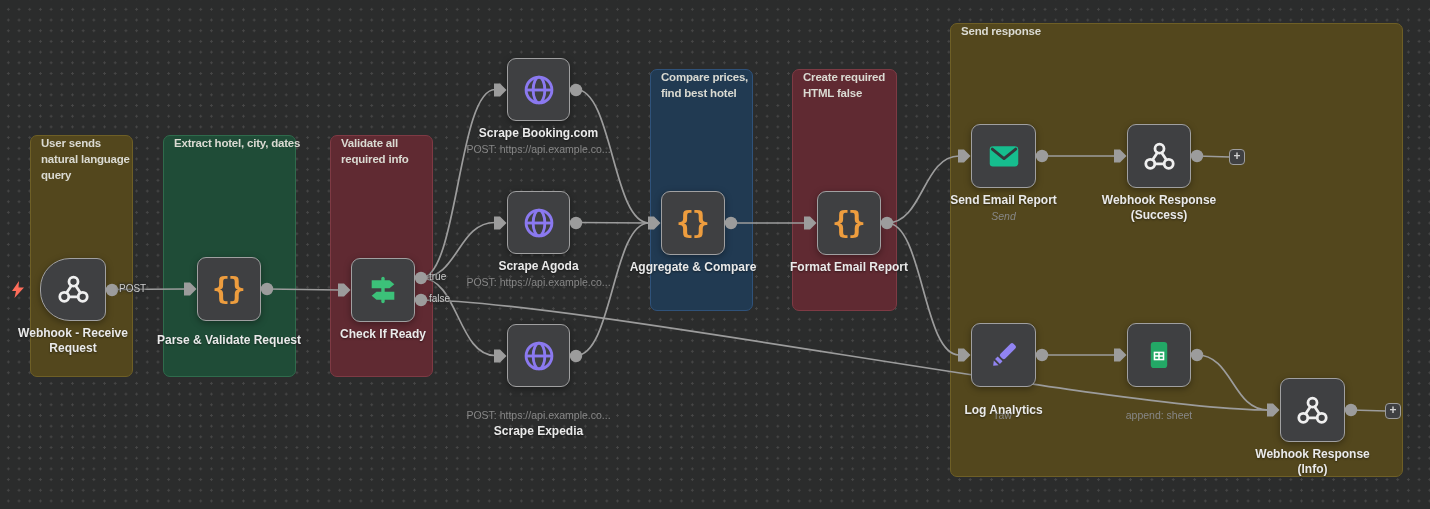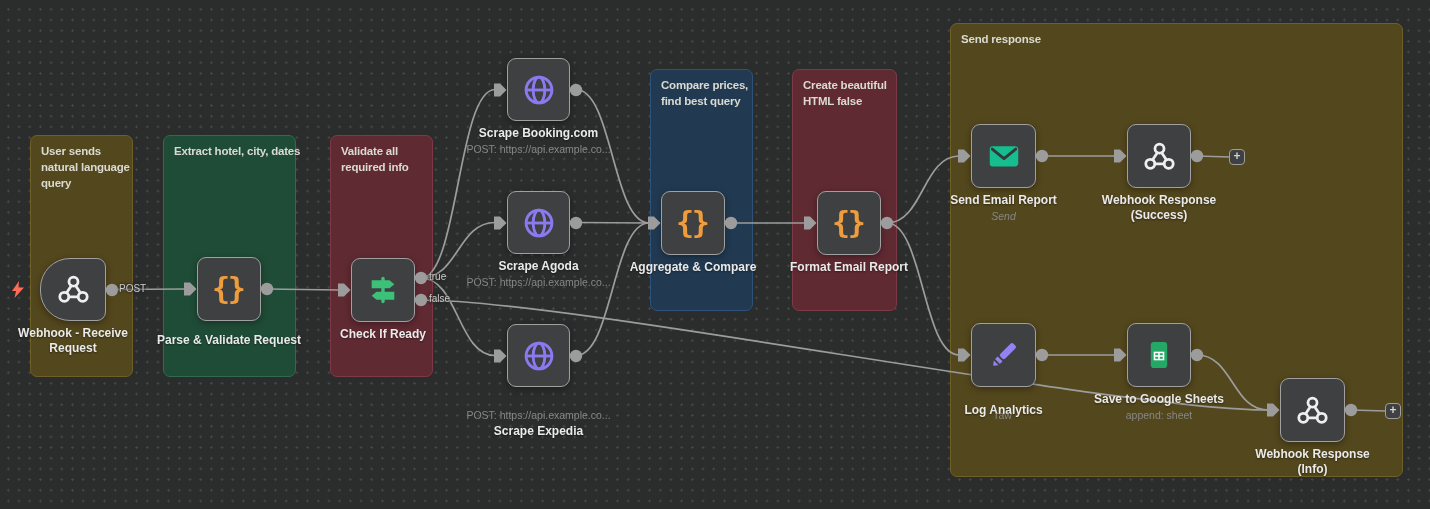--- a/index.html
+++ b/index.html
@@ -8,21 +8,21 @@
     background-color:var(--bg,#2b2c2c);
     background-image:radial-gradient(var(--dot,#464646) 1px, transparent 1.3px);
     background-size:10.7px 10.7px;background-position:3px 4px;
     font-family:"Liberation Sans","DejaVu Sans",sans-serif;
   }
   .layer{position:absolute;inset:0;}
   #edge-layer{z-index:2;pointer-events:none;}
   #note-layer{z-index:1;}
   #node-layer{z-index:3;}
   #overlay-layer{z-index:4;pointer-events:none;}
-  .note{position:absolute;border-radius:7px;border:1px solid;padding:8px 10px;box-sizing:border-box;}
+  .note{position:absolute;border-radius:7px;border:1px solid;padding:0 10px;box-sizing:border-box;}
   .note-line{font-size:11.5px;font-weight:600;line-height:1.38;color:#dadad2;white-space:nowrap;letter-spacing:-0.2px;}
   .node-body{
     position:absolute;background:var(--node-bg,#3f4042);
     border:1.4px solid var(--node-border,#a0a0a1);border-radius:9px;
     display:flex;align-items:center;justify-content:center;box-sizing:border-box;
     box-shadow:0 2px 7px rgba(0,0,0,0.35);
   }
   .node-body.trigger{border-radius:30px 9px 9px 30px;}
   .node-icon{display:flex;align-items:center;justify-content:center;}
   .node-title{position:absolute;width:200px;text-align:center;}
@@ -48,24 +48,24 @@
       </div>
       <div class="note" style="left: 163px; top: 135px; width: 133px; height: 242px; background: rgb(31, 76, 55); border-color: rgb(47, 107, 76);">
         <div class="note-line">Extract hotel, city, dates</div>
       </div>
       <div class="note" style="left: 330px; top: 135px; width: 103px; height: 242px; background: rgb(96, 42, 50); border-color: rgb(126, 58, 68);">
         <div class="note-line">Validate all</div>
         <div class="note-line">required info</div>
       </div>
       <div class="note" style="left: 650px; top: 69px; width: 103px; height: 242px; background: rgb(33, 58, 82); border-color: rgb(47, 82, 122);">
         <div class="note-line">Compare prices,</div>
-        <div class="note-line">find best query</div>
+        <div class="note-line">find best hotel</div>
       </div>
       <div class="note" style="left: 792px; top: 69px; width: 105px; height: 242px; background: rgb(96, 42, 50); border-color: rgb(126, 58, 68);">
-        <div class="note-line">Create beautiful</div>
+        <div class="note-line">Create required</div>
         <div class="note-line">HTML false</div>
       </div>
       <div class="note" style="left: 950px; top: 23px; width: 453px; height: 454px; background: rgb(83, 71, 29); border-color: rgb(110, 95, 38);">
         <div class="note-line">Send response</div>
       </div>
     </div>
   <svg id="edge-layer" class="layer" width="1430" height="509">
       <path d="M112,289.5 L185,289" class="edge"></path>
       <path d="M267,289 L339,290" class="edge"></path>
       <path d="M421,278 C458,278 458,89.5 495,89.5" class="edge"></path>
@@ -305,23 +305,20 @@
             </g>
           </svg>
         </span>
       </div>
       <div class="port" style="left: 1114px; top: 347px; width: 13px; height: 16px;"><svg width="13" height="16">
           <polygon points="0,1.5 6,1.5 12.5,8 6,14.5 0,14.5" fill="#9c9c9c"></polygon>
         </svg></div>
       <div class="port" style="left: 1190px; top: 348px; width: 14px; height: 14px;"><svg width="14" height="14">
           <circle cx="7" cy="7" r="6.2" fill="#9c9c9c"></circle>
         </svg></div>
-      <div class="node-title" style="left: 1059px; top: 392px;">
-        <div class="t-line">Save to Google Sheets</div>
-      </div>
       <div class="node-subtitle" style="left: 1049px; top: 409px;">append: sheet</div>
       <div class="node-body" style="left: 1280px; top: 378px; width: 65px; height: 64px;">
         <span class="node-icon">
           <svg viewBox="0 0 24 24" width="35" height="35" fill="none" stroke="#efefef" stroke-width="1.9" stroke-linecap="round">
             <circle cx="12" cy="6.6" r="3.1"></circle>
             <circle cx="5.7" cy="17" r="3.1"></circle>
             <circle cx="18.3" cy="17" r="3.1"></circle>
             <path d="M10.5,9.4 L7.3,14.2"></path>
             <path d="M13.5,9.4 L16.7,14.2"></path>
             <path d="M8.9,17 L15.1,17"></path>

